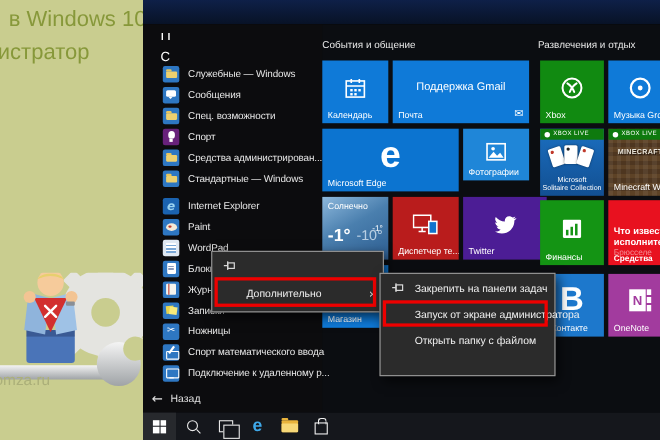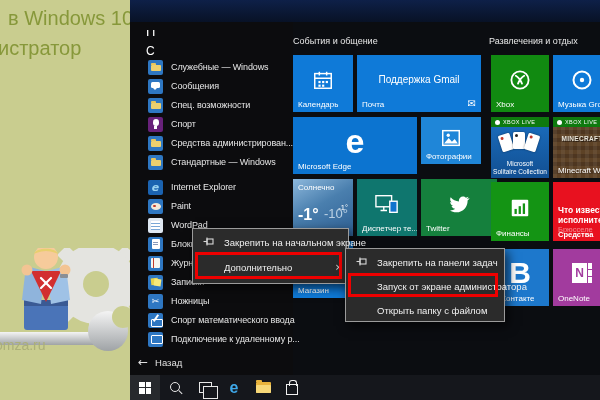--- a/index.html
+++ b/index.html
@@ -276,31 +276,31 @@
         <path d="M4.5 18l5-6 3.5 4 3-3 3.5 5z" fill="#fff"></path>
       </svg>
     <span class="tlbl">Фотографии</span>
   </div>
   <div class="tile" style="left:163px;top:157px;width:60px;height:57px;background:linear-gradient(150deg,#8db8dc 0%,#4a7fae 45%,#2e5f93 100%)">
     <span class="w-cond">Солнечно</span>
     <span class="w-temp">-1°</span>
     <span class="w-hi">-1°</span>
     <span class="w-lo">-10°</span>
   </div>
-  <div class="tile" style="left:227px;top:157px;width:60px;height:57px;background:#0f766e">
+  <div class="tile" style="left:227px;top:157px;width:60px;height:57px;background:#b91c1c">
     <svg class="ticon" width="24" height="20" viewBox="0 0 26 20">
         <g fill="none" stroke="#fff" stroke-width="1.5">
           <rect x="1" y="1" width="17" height="12"></rect>
           <path d="M6 17h7M9.5 13v4"></path>
           <rect x="16" y="7" width="8" height="12" fill="#1173cd"></rect>
         </g>
       </svg>
     <span class="tlbl">Диспетчер те...</span>
   </div>
-  <div class="tile" style="left:291px;top:157px;width:76px;height:57px;background:#15803d">
+  <div class="tile" style="left:291px;top:157px;width:76px;height:57px;background:#4c1d95">
     <svg class="ticon" width="24" height="24" viewBox="0 0 24 24">
         <path fill="#fff" d="M22 6.3c-.7.3-1.5.6-2.3.7.8-.5 1.5-1.3 1.8-2.2-.8.5-1.7.8-2.6 1-.7-.8-1.8-1.3-3-1.3-2.2 0-4 1.8-4 4 0 .3 0 .6.1.9-3.3-.2-6.3-1.8-8.3-4.2-.3.6-.5 1.3-.5 2 0 1.4.7 2.6 1.8 3.3-.7 0-1.3-.2-1.8-.5v.1c0 1.9 1.4 3.5 3.2 3.9-.3.1-.7.1-1.1.1-.3 0-.5 0-.8-.1.5 1.6 2 2.8 3.7 2.8-1.4 1.1-3.1 1.7-5 1.7H3c1.8 1.2 3.9 1.8 6.2 1.8 7.4 0 11.4-6.1 11.4-11.4v-.5c.8-.6 1.5-1.3 2-2.1z"></path>
       </svg>
     <span class="tlbl">Twitter</span>
   </div>
   <div class="tile" style="left:163px;top:219px;width:60px;height:57px;background:#0f7ad8">
     <svg class="ticon" width="22" height="22" viewBox="0 0 24 24">
         <g fill="none" stroke="#fff" stroke-width="1.6">
           <path d="M8 9V7c0-2.2 1.8-4 4-4s4 1.8 4 4v2"></path>
           <rect x="5" y="9" width="14" height="11"></rect>
@@ -369,30 +369,29 @@
 
 <div class="cmenu" style="left:192px;top:228px;width:157px;height:56px;z-index:60">
   <div class="citem" style="top:2px">
     <svg class="pin" width="13" height="13" viewBox="0 0 13 13">
         <g stroke="#d8d8d8" stroke-width="1.1" fill="none">
           <path d="M1.5 6.5H5"></path>
           <path d="M5 2.5v8"></path>
           <rect x="5" y="4" width="6" height="5"></rect>
         </g>
       </svg>
-    <span>Закрепить на начальном экране</span>
   </div>
   <div class="citem" style="top:27px">
     <span>Дополнительно</span>
     <span class="subarrow">›</span>
   </div>
   <div class="redbox" style="left:2px;top:23px;width:147px;height:27px"></div>
 </div>
 
-<div class="cmenu" style="left:345px;top:248px;width:160px;height:74px;z-index:62">
+<div class="cmenu" style="left:345px;top:248px;width:160px;height:94px;z-index:62">
   <div class="citem" style="top:2px">
     <svg class="pin" width="13" height="13" viewBox="0 0 13 13">
         <g stroke="#d8d8d8" stroke-width="1.1" fill="none">
           <path d="M1.5 6.5H5"></path>
           <path d="M5 2.5v8"></path>
           <rect x="5" y="4" width="6" height="5"></rect>
         </g>
       </svg>
     <span>Закрепить на панели задач</span>
   </div>

